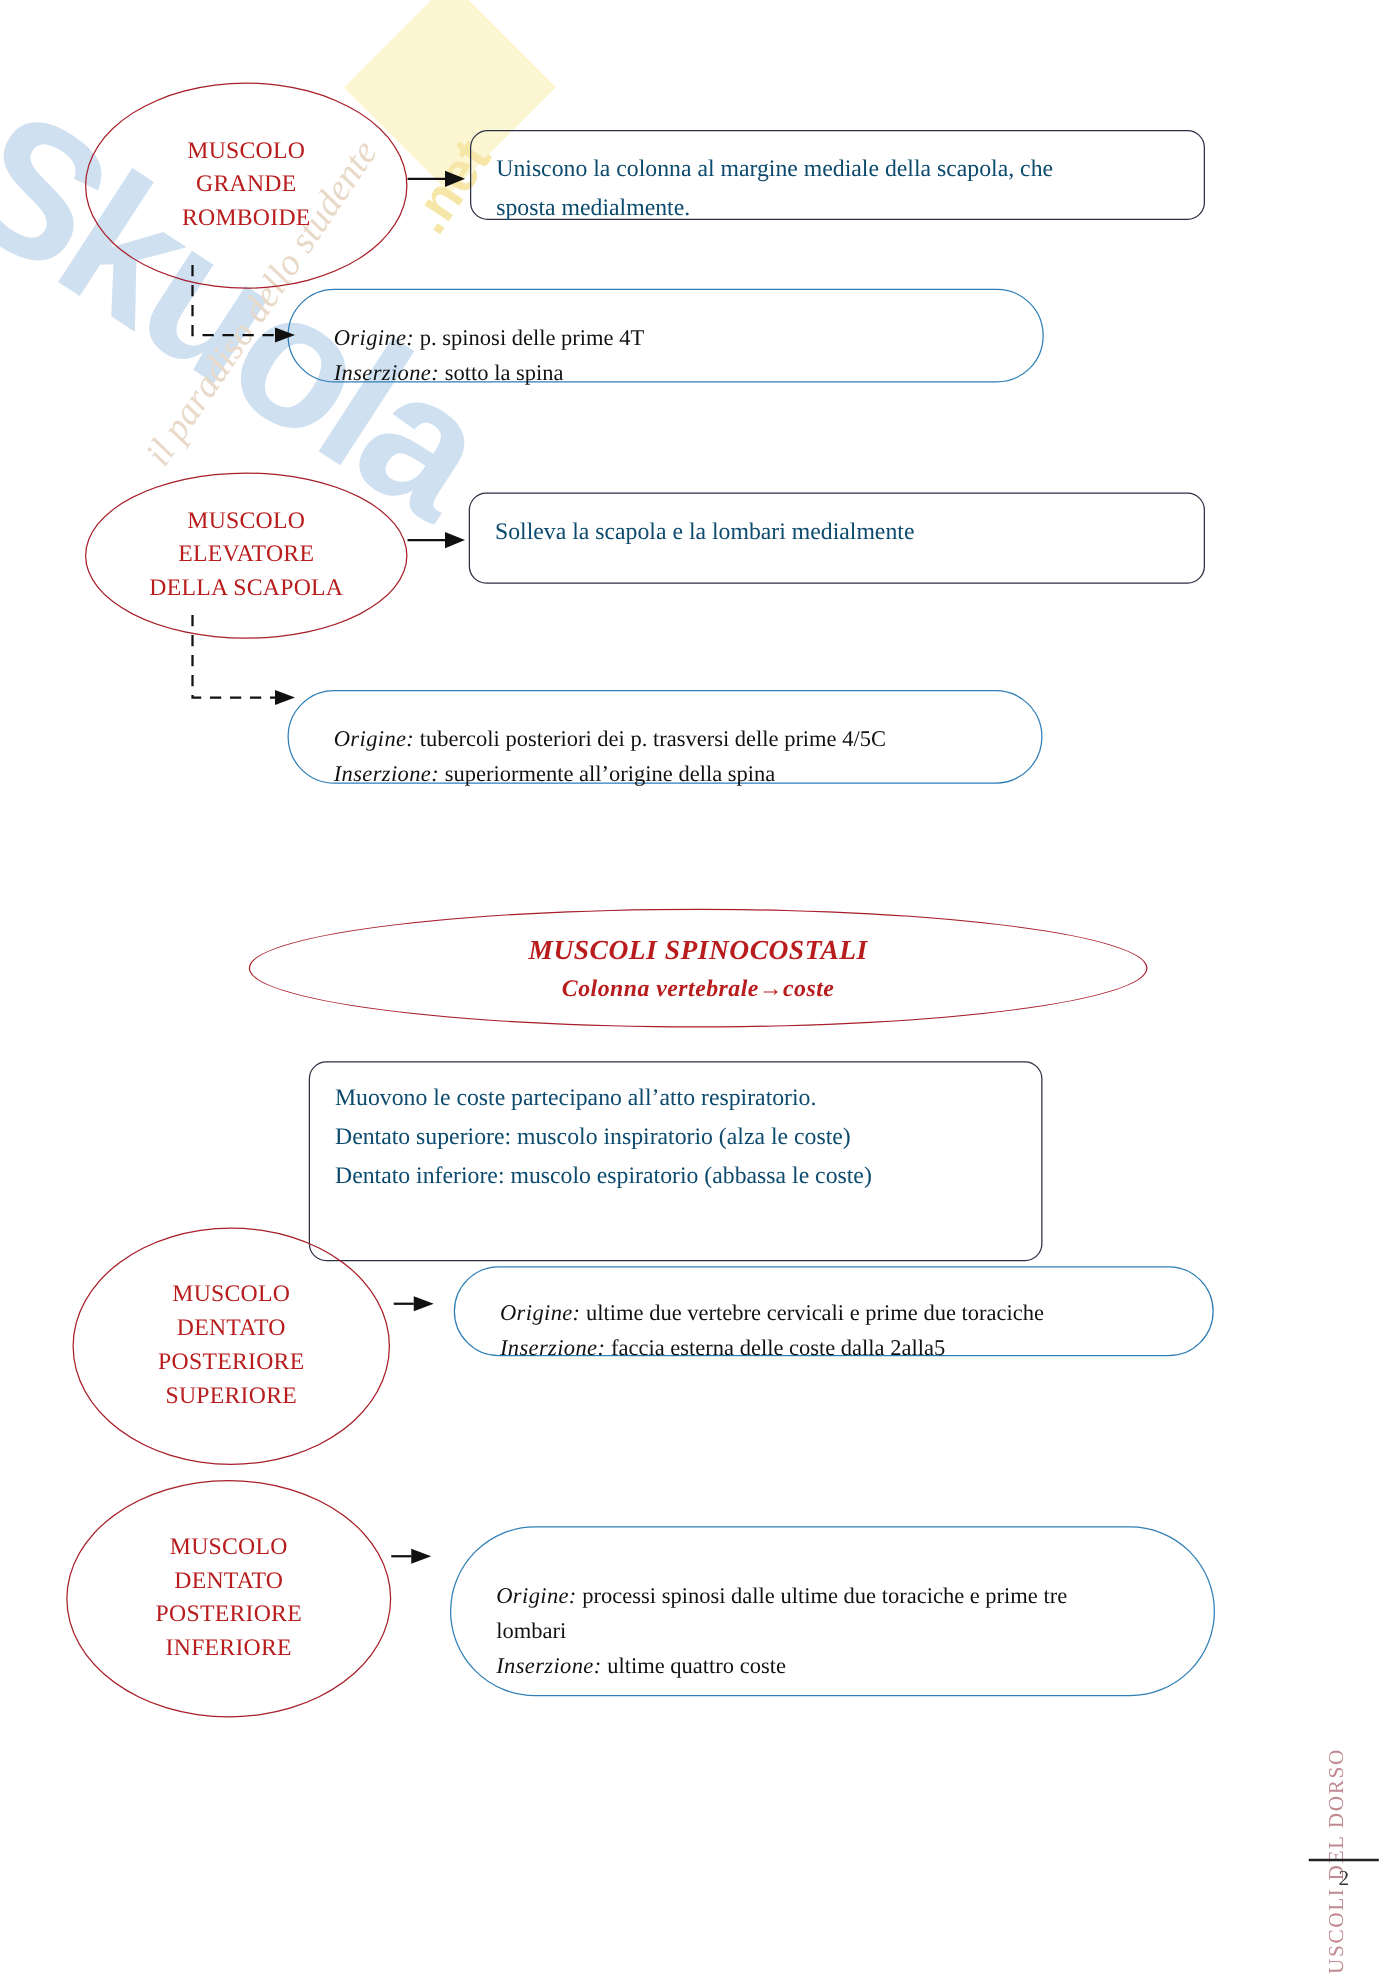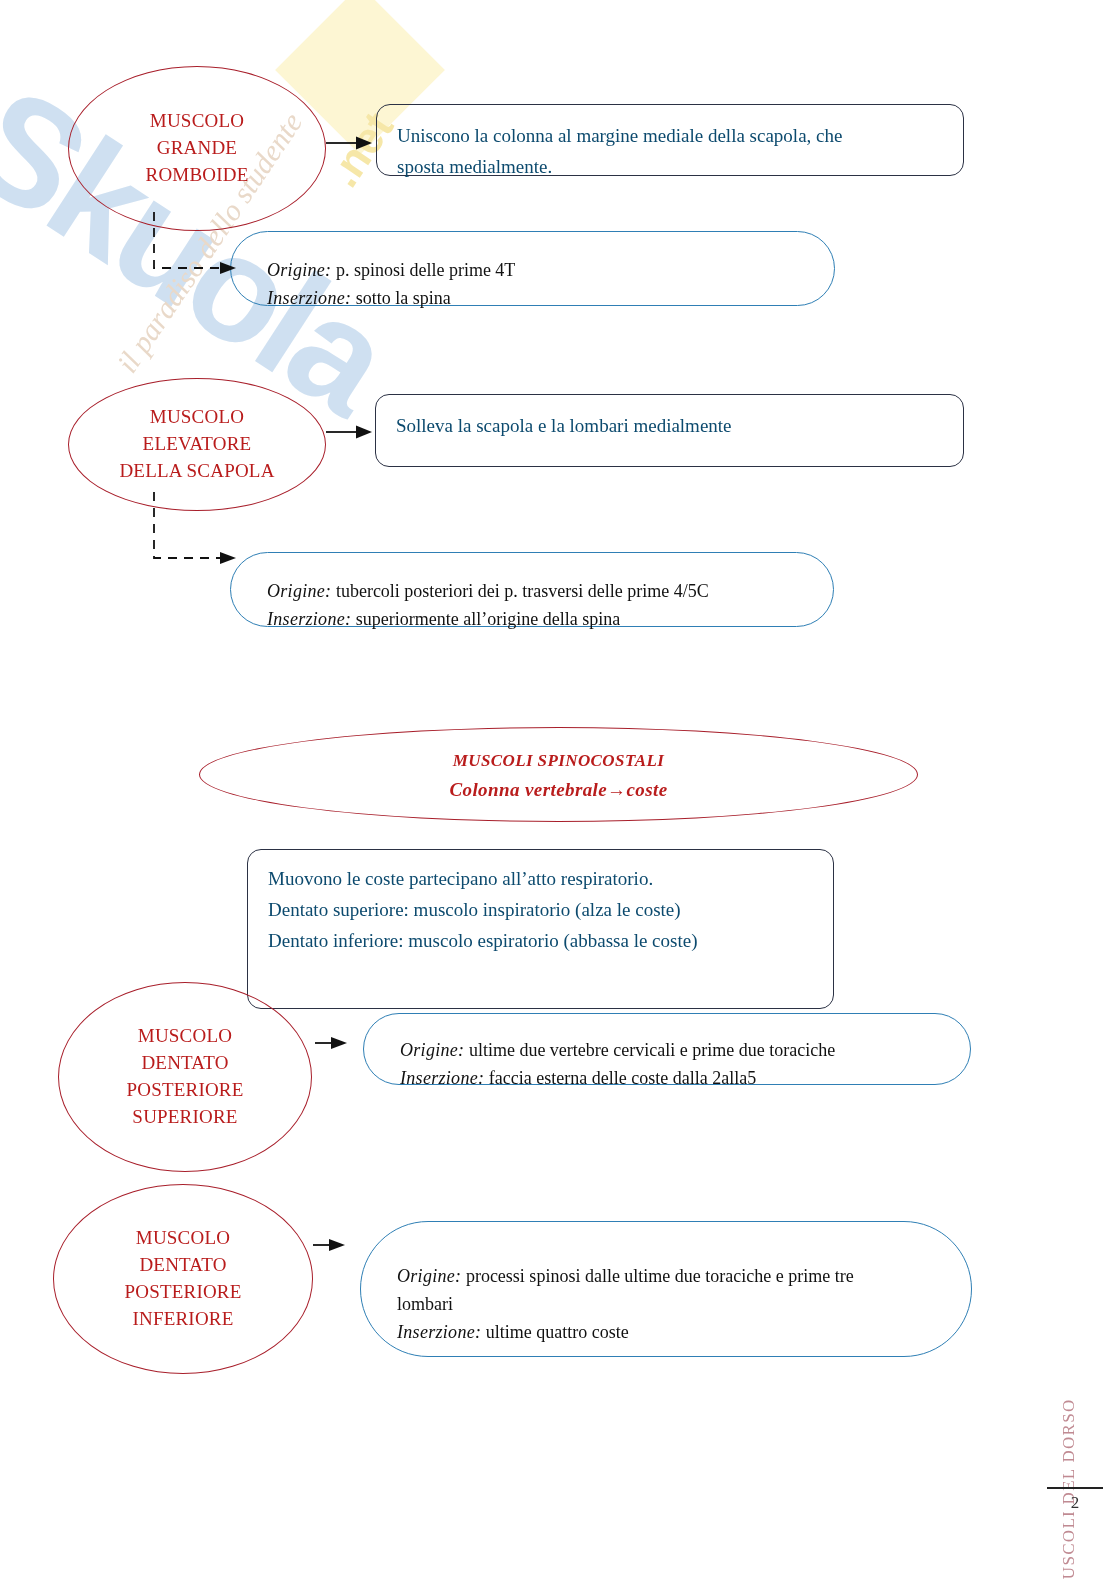--- a/index.html
+++ b/index.html
@@ -96,21 +96,21 @@
     color: #b91c1c;
     padding: 0 8px;
   }
   .ellipse-title .etext {
     font-style: italic;
     font-weight: bold;
     font-size: 20px;
     line-height: 1.5;
     letter-spacing: 0.4px;
   }
-  .ellipse-title .etext .t1 { font-size: 17px; }
+  .ellipse-title .etext .t1 { font-size: 22px; }
   .ellipse-title .etext .t2 { font-size: 19px; text-align: center; }
 
   
   .rectbox {
     border: 1.4px solid #2b3144;
     border-radius: 14px;
     background: transparent;
     box-sizing: border-box;
     padding: 16px 20px;
     font-size: 19px;

